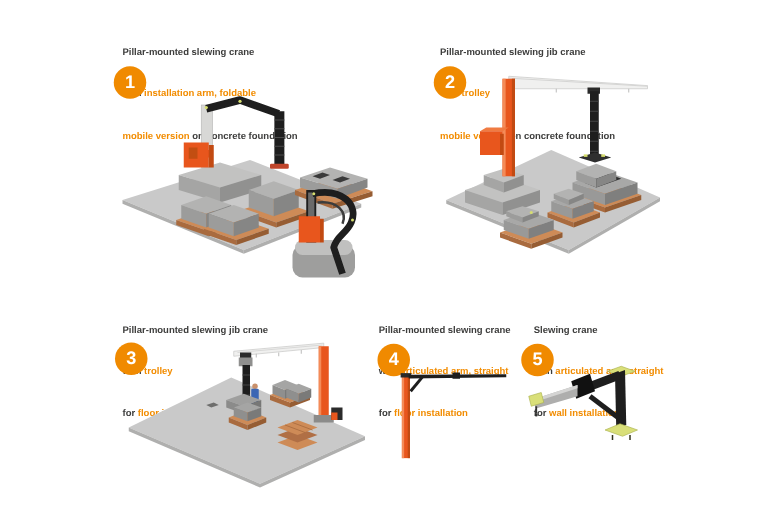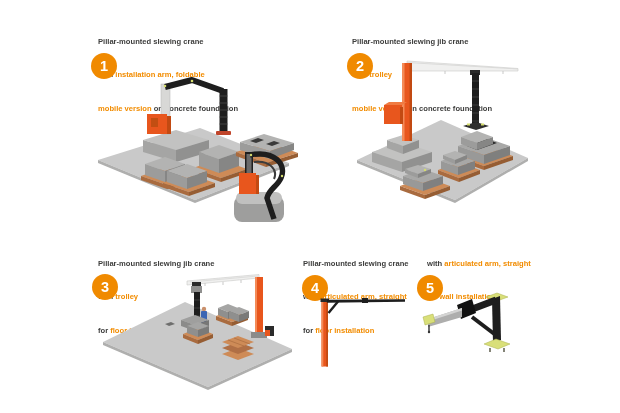--- a/index.html
+++ b/index.html
@@ -49,20 +49,21 @@
     <div><span data-c="dark">for </span><span data-c="orange">floor installation</span></div>
   </div>
 
   <div class="caption" style="left:303px;top:235px">
     <div><span data-c="dark">Pillar-mounted slewing crane</span><span></span></div>
     <div><span data-c="dark">with </span><span data-c="orange">articulated arm, straight</span></div>
     <div><span data-c="dark">for </span><span data-c="orange">floor installation</span></div>
   </div>
 
   <div class="caption" style="left:427px;top:235px">
+    <div><span data-c="dark">Slewing crane</span><span></span></div>
     <div><span data-c="dark">with </span><span data-c="orange">articulated arm, straight</span></div>
     <div><span data-c="dark">for </span><span data-c="orange">wall installation</span></div>
   </div>
 
   <div class="badge" style="left:91px;top:53px">
       <span>1</span>
     </div>
   <div class="badge" style="left:347px;top:53px">
       <span>2</span>
     </div>

